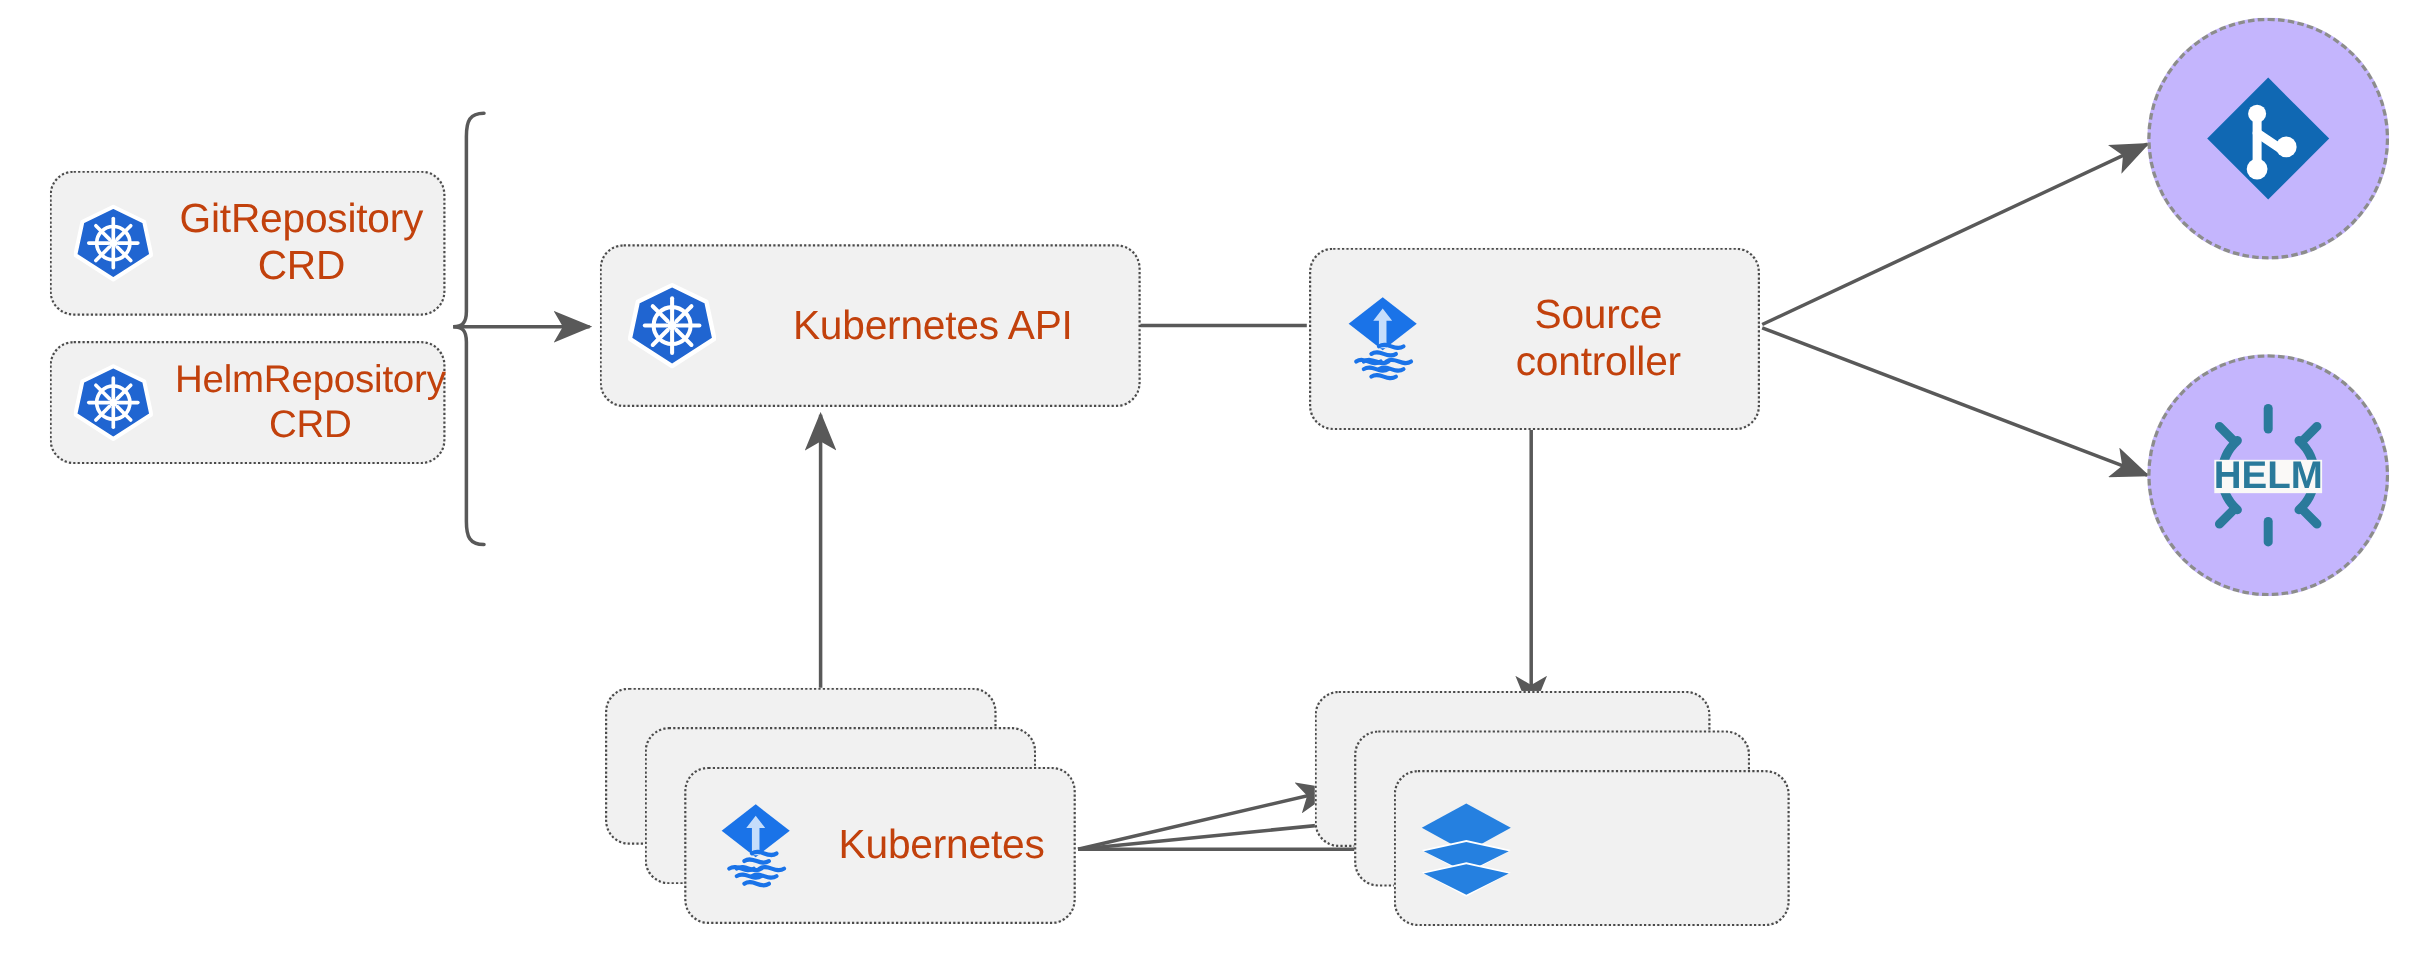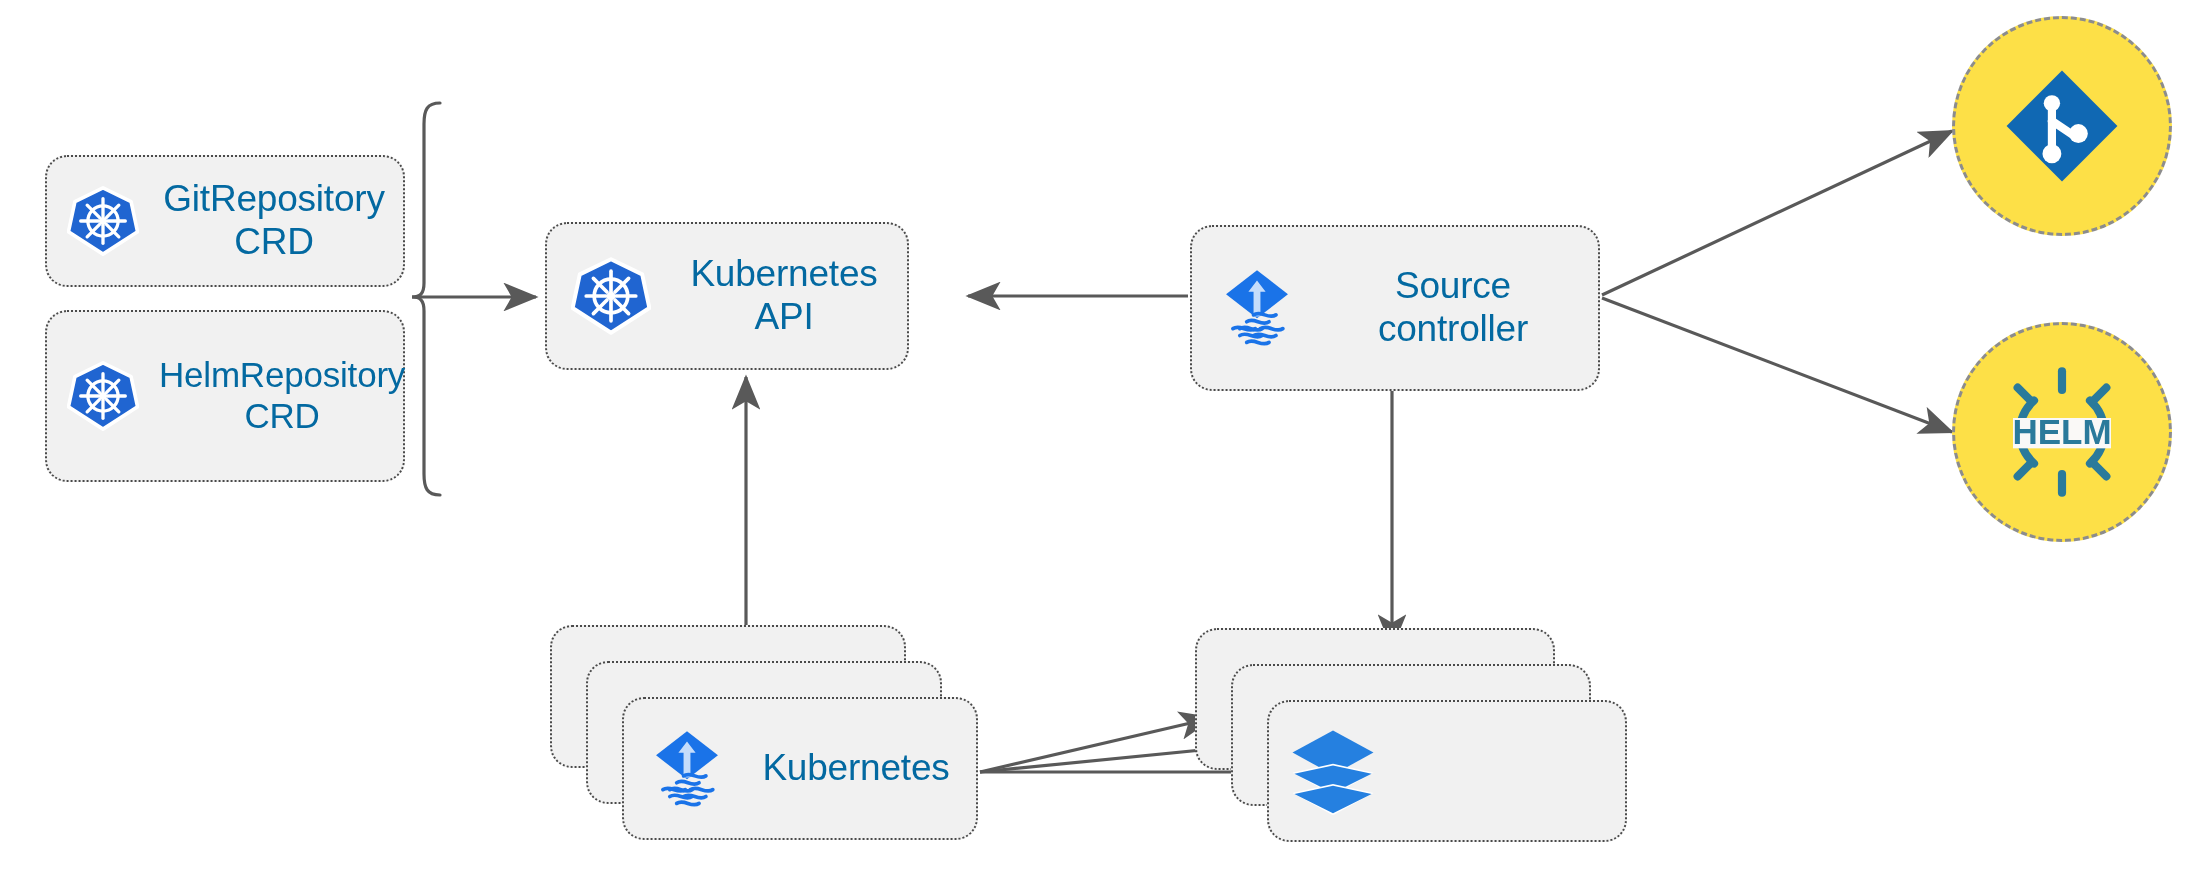--- a/index.html
+++ b/index.html
@@ -53,38 +53,38 @@
   }
   .node-icon {
     flex: 0 0 auto;
     display: flex;
     align-items: center;
     justify-content: center;
   }
   .node-label {
     flex: 1 1 auto;
     text-align: center;
-    color: #0369a1;
+    color: #c2410c;
     font-size: 37px;
     line-height: 1.16;
     letter-spacing: -0.2px;
     white-space: pre-line;
     padding-right: 14px;
   }
   .node-label.small {
     font-size: 35px;
   }
 
   
   .circle-node {
     position: absolute;
     box-sizing: border-box;
     border: 3px dashed #8c8c8c;
     border-radius: 50%;
-    background: #fde047;
+    background: #c4b5fd;
     display: flex;
     align-items: center;
     justify-content: center;
   }
 
   svg { display: block; }
 </style>
 </head>
 <body>
 
@@ -148,21 +148,21 @@
             <line x1="45" y1="55" x2="35" y2="65"></line>
           </g>
           <circle cx="50" cy="50" r="5.4" fill="#ffffff"></circle>
         </svg>
       </span>
       <span class="node-label">GitRepository
 CRD</span>
     </div>
   </div>
 
-  <div class="node" style="left:45px; top:310px; width:360px; height:172px;">
+  <div class="node" style="left:45px; top:310px; width:360px; height:112px;">
     <div class="node-inner">
       <span class="node-icon" style="width:112px;">
         <svg width="72" height="72" viewBox="0 0 100 100">
           <polygon points="50,4 89,23 98,65 50,96 2,65 11,23" fill="#2065d1" stroke="#ffffff" stroke-width="5" stroke-linejoin="round"></polygon>
           <g stroke="#ffffff" stroke-width="4.6" fill="none" stroke-linecap="round">
             <circle cx="50" cy="50" r="21"></circle>
             <line x1="50" y1="19" x2="50" y2="29"></line>
             <line x1="50" y1="71" x2="50" y2="81"></line>
             <line x1="19" y1="50" x2="29" y2="50"></line>
             <line x1="71" y1="50" x2="81" y2="50"></line>
@@ -180,21 +180,21 @@
             <line x1="45" y1="55" x2="35" y2="65"></line>
           </g>
           <circle cx="50" cy="50" r="5.4" fill="#ffffff"></circle>
         </svg>
       </span>
       <span class="node-label small">HelmRepository
 CRD</span>
     </div>
   </div>
 
-  <div class="node" style="left:545px; top:222px; width:364px; height:148px;">
+  <div class="node" style="left:545px; top:222px; width:492px; height:148px;">
     <div class="node-inner">
       <span class="node-icon" style="width:128px;">
         <svg width="80" height="80" viewBox="0 0 100 100">
           <polygon points="50,4 89,23 98,65 50,96 2,65 11,23" fill="#2065d1" stroke="#ffffff" stroke-width="5" stroke-linejoin="round"></polygon>
           <g stroke="#ffffff" stroke-width="4.6" fill="none" stroke-linecap="round">
             <circle cx="50" cy="50" r="21"></circle>
             <line x1="50" y1="19" x2="50" y2="29"></line>
             <line x1="50" y1="71" x2="50" y2="81"></line>
             <line x1="19" y1="50" x2="29" y2="50"></line>
             <line x1="71" y1="50" x2="81" y2="50"></line>

